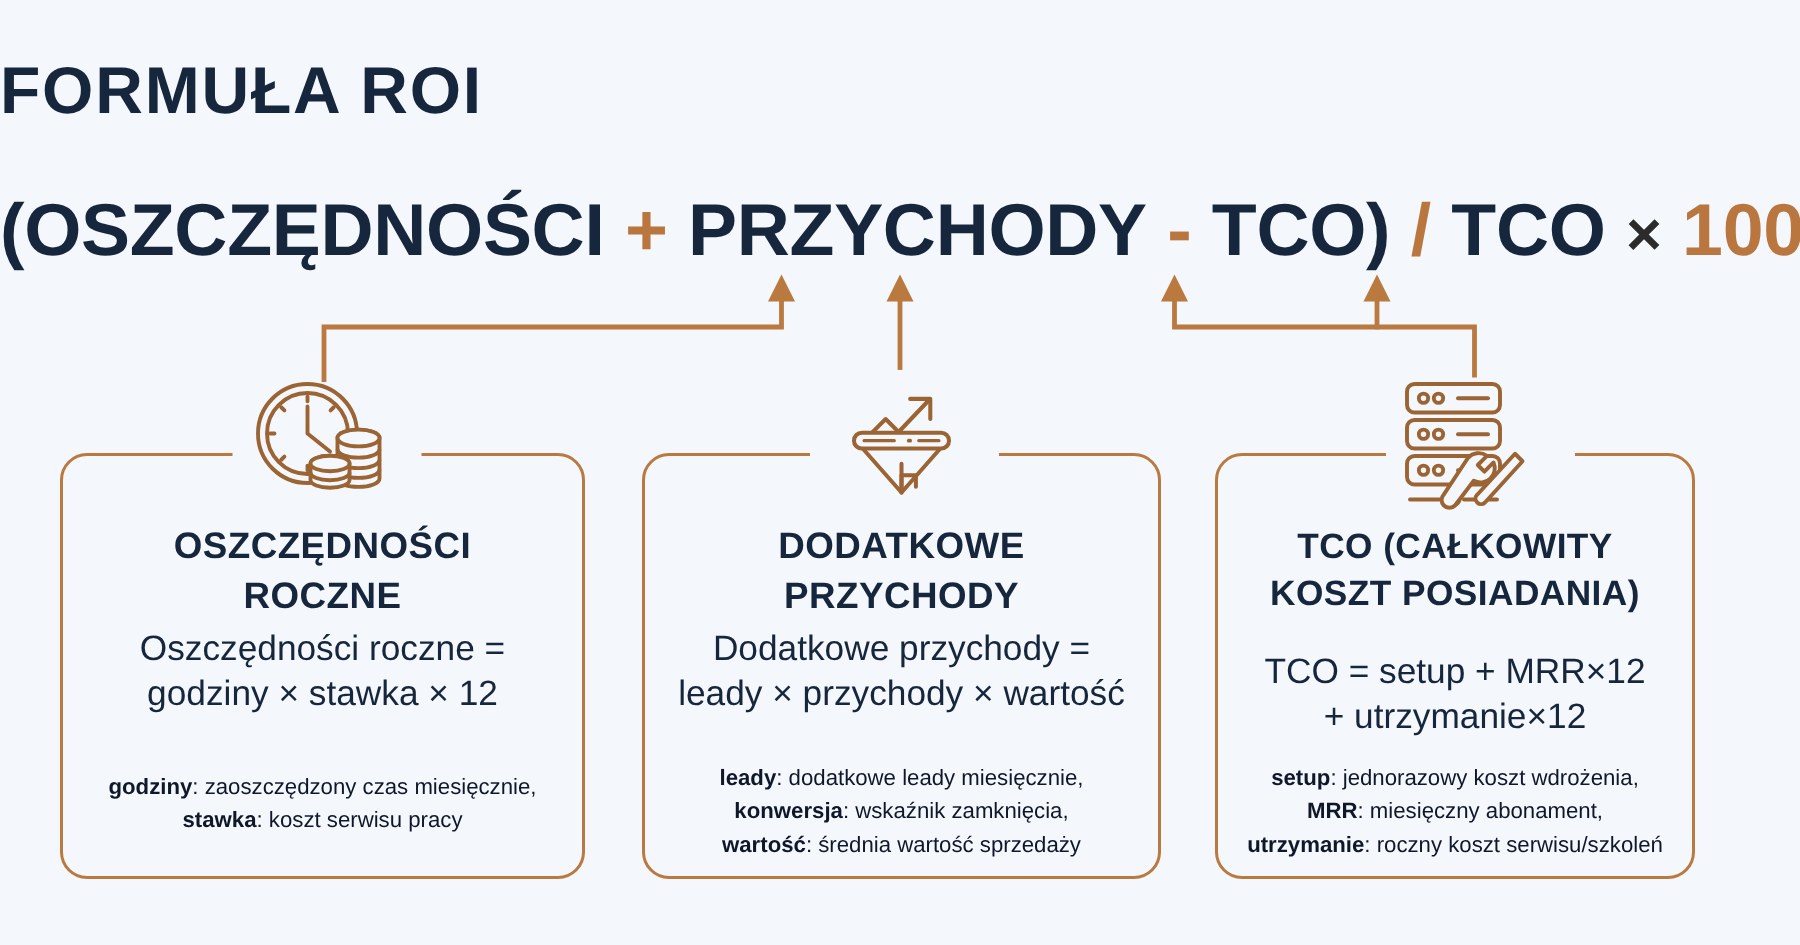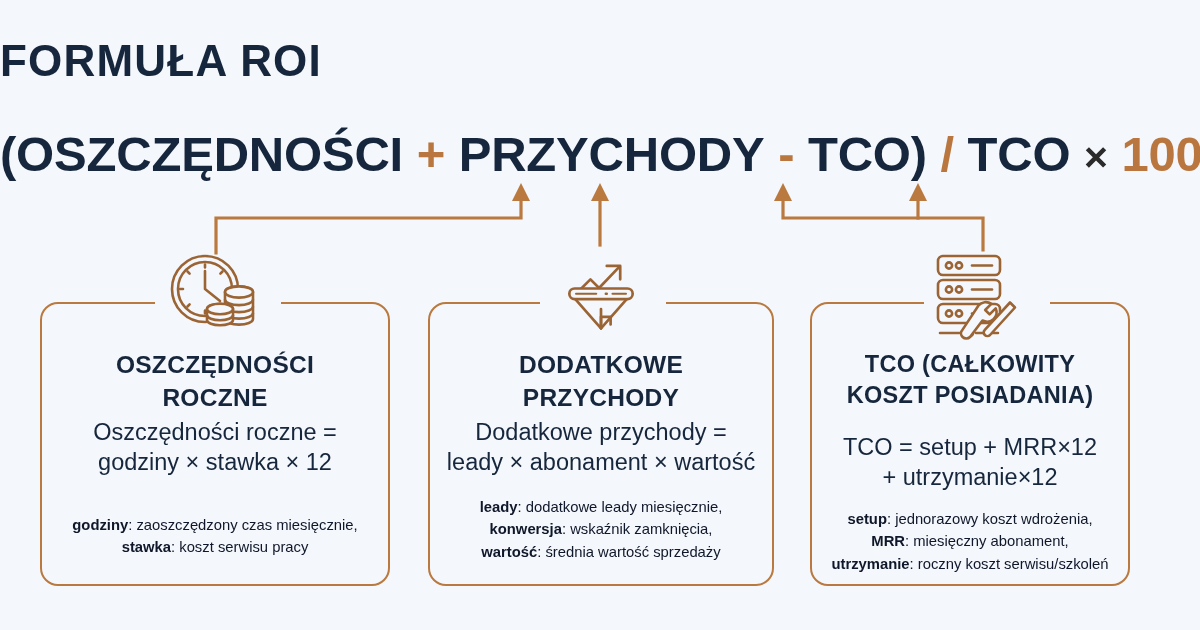--- a/index.html
+++ b/index.html
@@ -129,21 +129,21 @@
   .card-notes {
     position: absolute;
     left: 8px;
     right: 8px;
     text-align: center;
     font-size: 14.8px;
     line-height: 1.52;
     color: #0f172a;
   }
   #card-1 .card-notes { top: 210px; }
-  #card-2 .card-notes { top: 192px; }
+  #card-2 .card-notes { top: 204px; }
   #card-3 .card-notes { top: 204px; }
   .card-notes b { font-weight: bold; }
 </style>
 </head>
 <body>
 
 <div id="root">
 
   <div class="title">FORMUŁA ROI</div>
 
@@ -230,21 +230,21 @@
       </g>
     </svg>
 
     <div class="card-title">
       <div>DODATKOWE</div>
       <div>PRZYCHODY</div>
     </div>
 
     <div class="card-formula">
       <div>Dodatkowe przychody =</div>
-      <div>leady × abonament × wartość</div>
+      <div>leady × przychody × wartość</div>
     </div>
 
     <div class="card-notes">
       <div><b>leady</b><span>: dodatkowe leady miesięcznie,</span></div>
       <div><b>konwersja</b><span>: wskaźnik zamknięcia,</span></div>
       <div><b>wartość</b><span>: średnia wartość sprzedaży</span></div>
     </div>
   </div>
 
   <div class="card" id="card-3">

